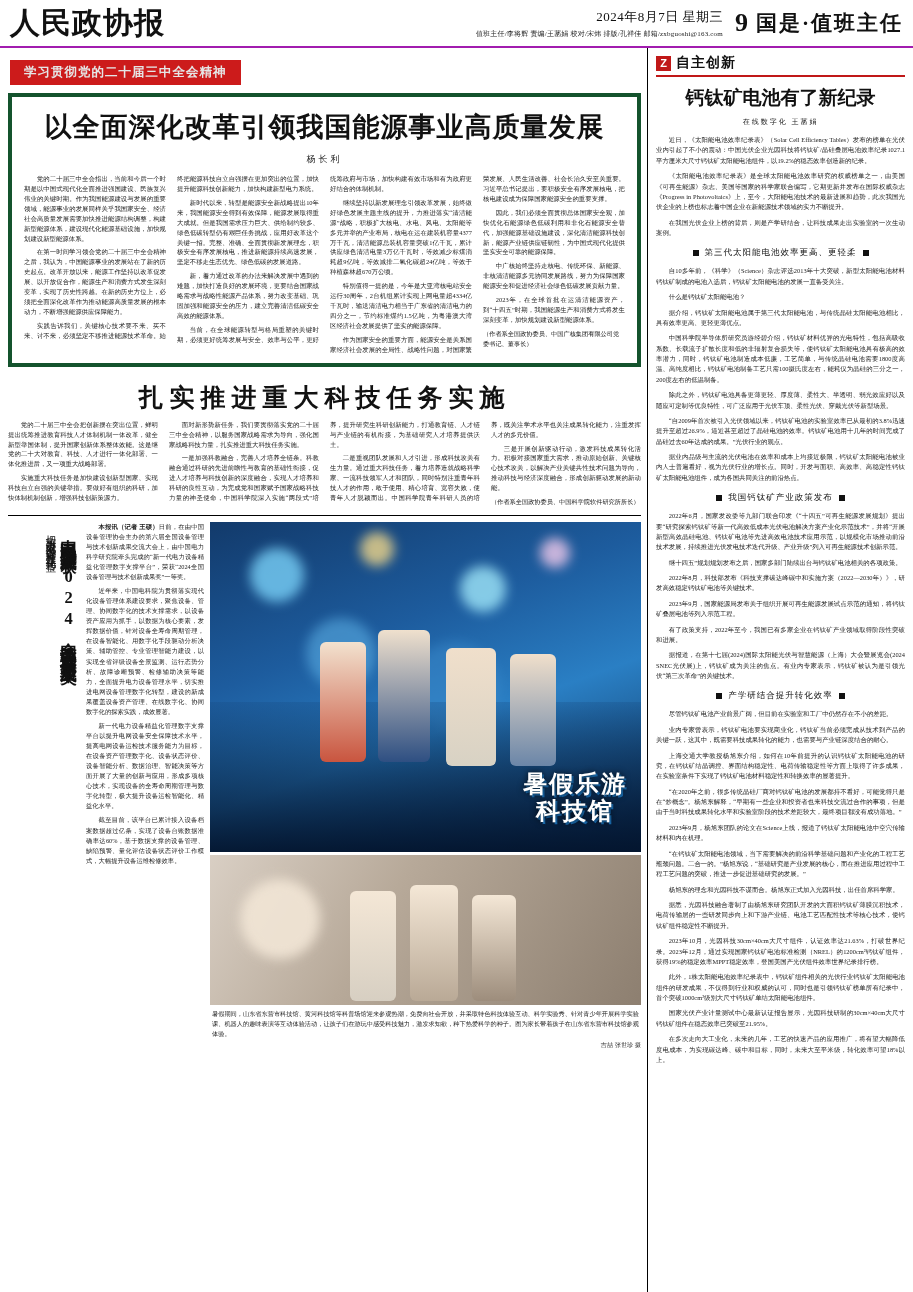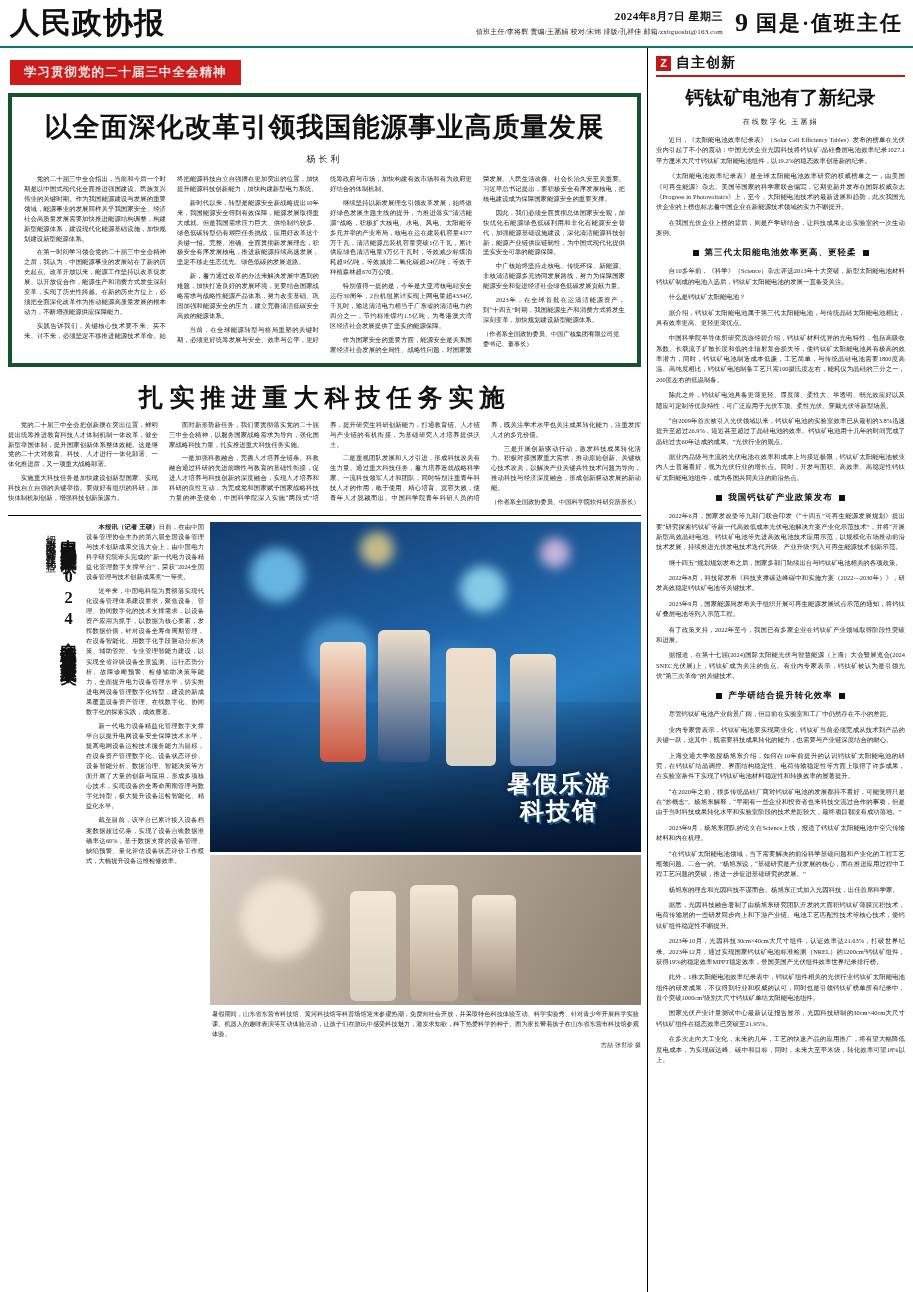--- a/index.html
+++ b/index.html
@@ -8,34 +8,34 @@
     background:#ffffff;
     font-family:"Liberation Serif", serif;
     color:#111;
     overflow:hidden;
     position:relative;
   }
   .page{position:relative;width:913px;height:1292px;box-sizing:border-box;padding:0;}
 
   
   .masthead{
-    position:relative;height:46px;border-bottom:2px solid #0f766e;
+    position:relative;height:46px;border-bottom:2px solid #a21caf;
     display:flex;align-items:center;
   }
   .mast-logo{
     font-family:"Liberation Serif", serif;
     font-weight:bold;font-size:30px;letter-spacing:1px;
     padding-left:10px;width:240px;color:#111;
     line-height:1;
   }
   .mast-mid{
     flex:1;display:flex;flex-direction:column;justify-content:center;
     align-items:flex-end;padding-right:8px;
   }
-  .mast-date{font-size:11px;color:#111;margin-bottom:3px;letter-spacing:.5px;font-weight:bold;}
+  .mast-date{font-size:13px;color:#111;margin-bottom:3px;letter-spacing:.5px;}
   .mast-credits{font-size:7px;color:#222;letter-spacing:.2px;}
   .mast-pageno{
     font-size:26px;font-weight:bold;padding:0 8px 0 4px;line-height:1;
   }
   .mast-section{
     font-size:21px;font-weight:bold;letter-spacing:2px;padding-right:10px;
     font-family:"Liberation Serif", serif;
   }
 
   
@@ -103,21 +103,21 @@
   .photo-second{
     position:relative;width:100%;height:150px;margin-top:3px;overflow:hidden;
     background:linear-gradient(120deg,#d9cfc4 0%,#b7a999 40%,#8d7f70 100%);
   }
   .photo-caption{
     font-size:6.2px;line-height:1.6;text-align:justify;color:#1a1a1a;margin-top:4px;
     padding:0 2px;
   }
   .caption-credit{text-align:right;font-size:6.2px;margin-top:2px;color:#333;}
   .overlay-title{
-    position:absolute;right:30px;bottom:26px;text-align:center;
+    position:absolute;right:14px;bottom:26px;text-align:center;
     font-size:24px;font-weight:bold;color:#fff;letter-spacing:2px;
     text-shadow:0 0 6px rgba(0,0,0,.85), 2px 2px 0 #1a6fb5;
     line-height:1.15;
   }
   .overlay-title span{display:block;}
 
   
   .rc-head{display:flex;align-items:center;gap:5px;border-bottom:2px solid #c01818;padding-bottom:3px;margin-bottom:8px;}
   .rc-badge{
     width:15px;height:15px;background:#c01818;color:#fff;font-weight:bold;
@@ -126,21 +126,21 @@
   }
   .rc-head-text{font-size:14px;font-weight:bold;letter-spacing:1px;color:#111;}
 
   .rc-title1{text-align:center;font-size:21px;font-weight:bold;letter-spacing:1px;margin:6px 0 2px;}
   .rc-title2{text-align:center;font-size:19px;font-weight:bold;letter-spacing:0px;margin:0 0 6px;}
   .rc-byline{text-align:center;font-size:7px;letter-spacing:2px;margin-bottom:8px;color:#222;}
   .rc-body{font-size:6.4px;line-height:1.62;text-align:justify;color:#1a1a1a;}
   .rc-body p{margin:0 0 5px 0;text-indent:2em;}
   .sub-head{
     display:flex;align-items:center;justify-content:center;gap:6px;
-    margin:9px 0 7px 0;font-size:8.5px;font-weight:bold;letter-spacing:1px;color:#111;
+    margin:9px 0 7px 0;font-size:8.5px;font-weight:normal;letter-spacing:1px;color:#111;
   }
   .sub-head .sq{width:6px;height:6px;background:#111;display:inline-block;}
 </style>
 </head>
 <body>
 
 <div class="page">
 
   <div class="masthead">
     <div class="mast-logo">人民政协报</div>

